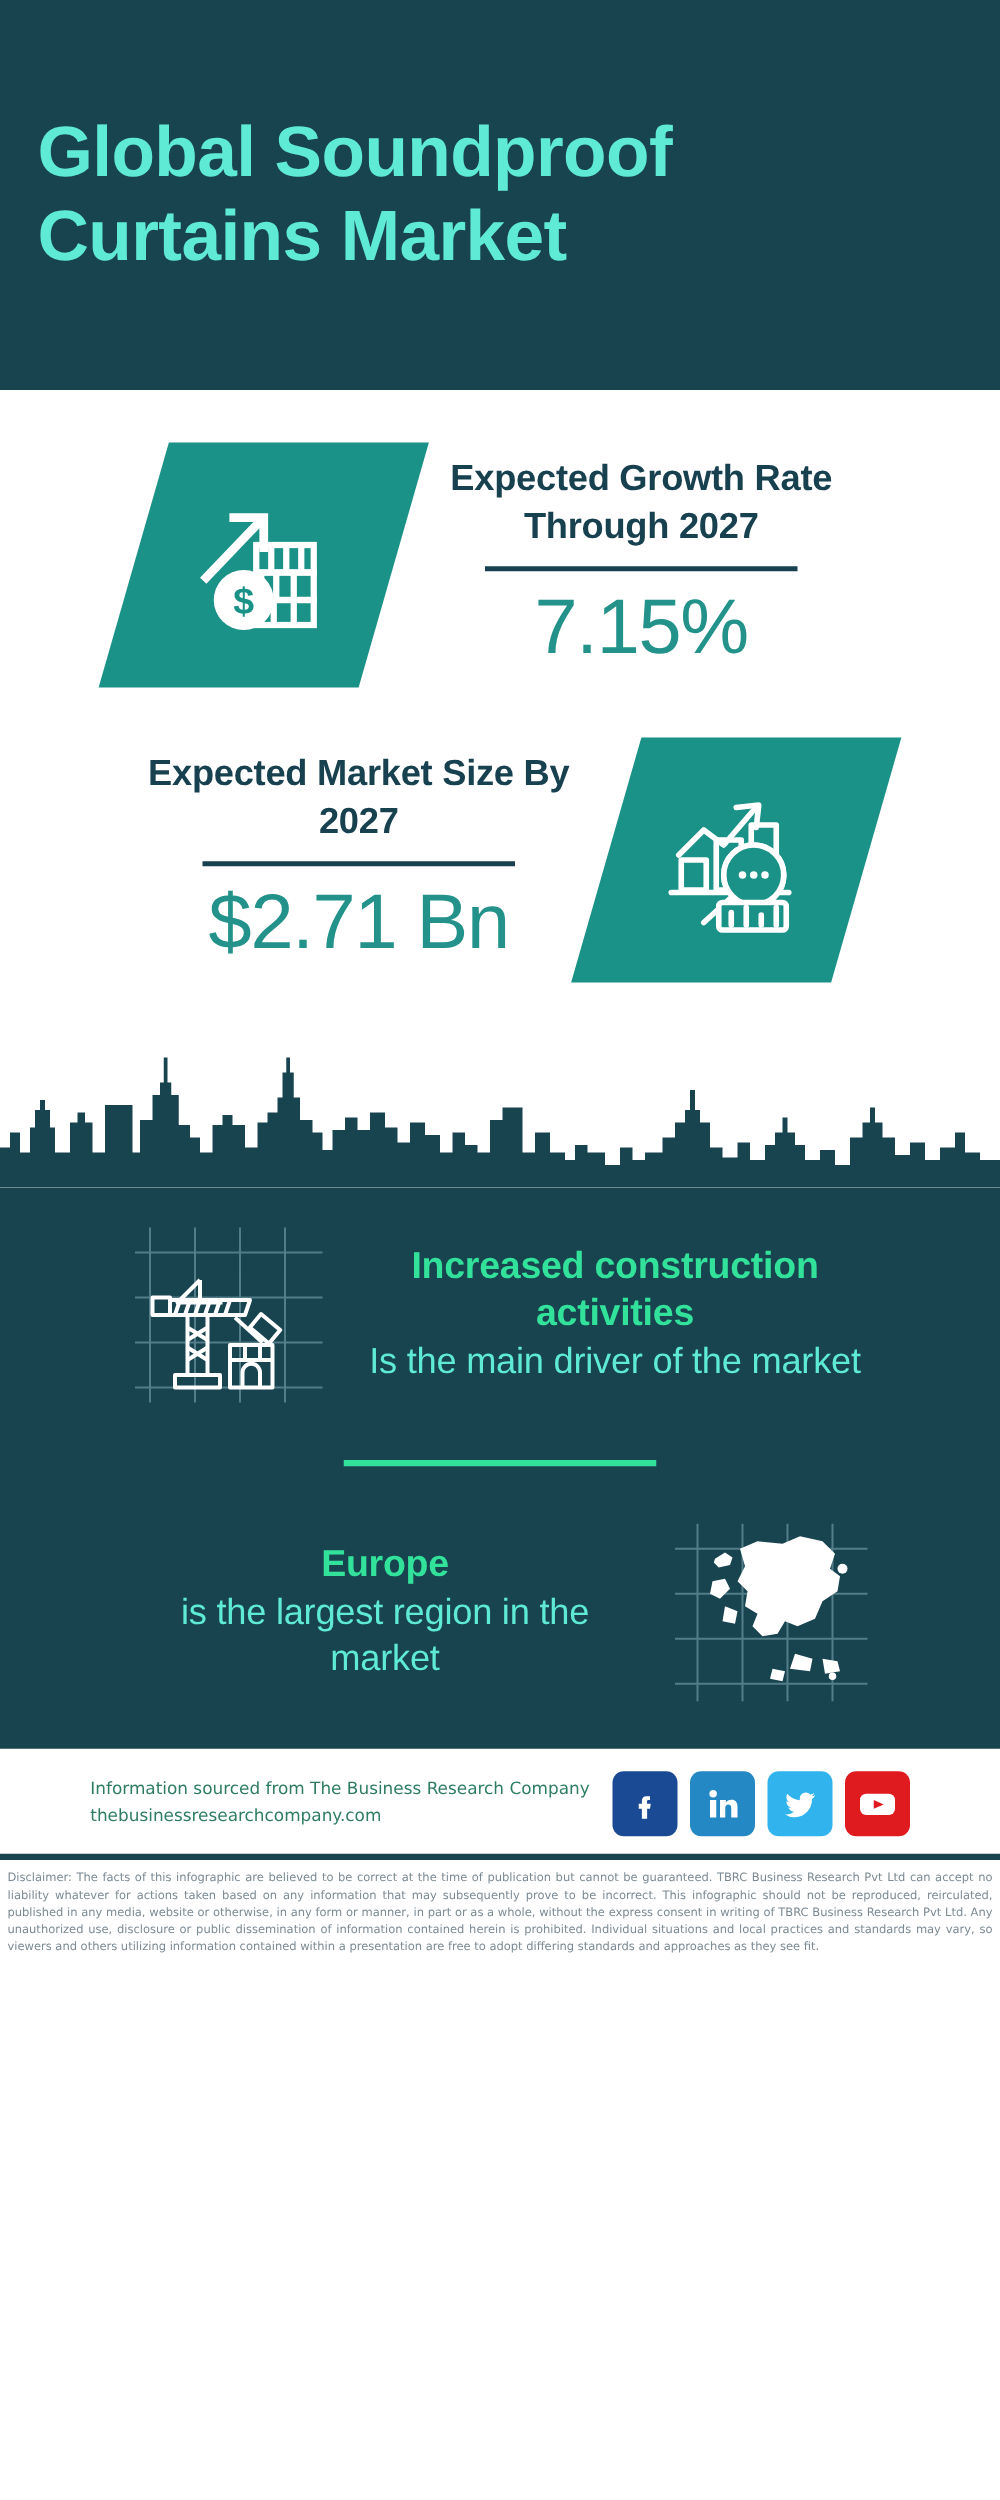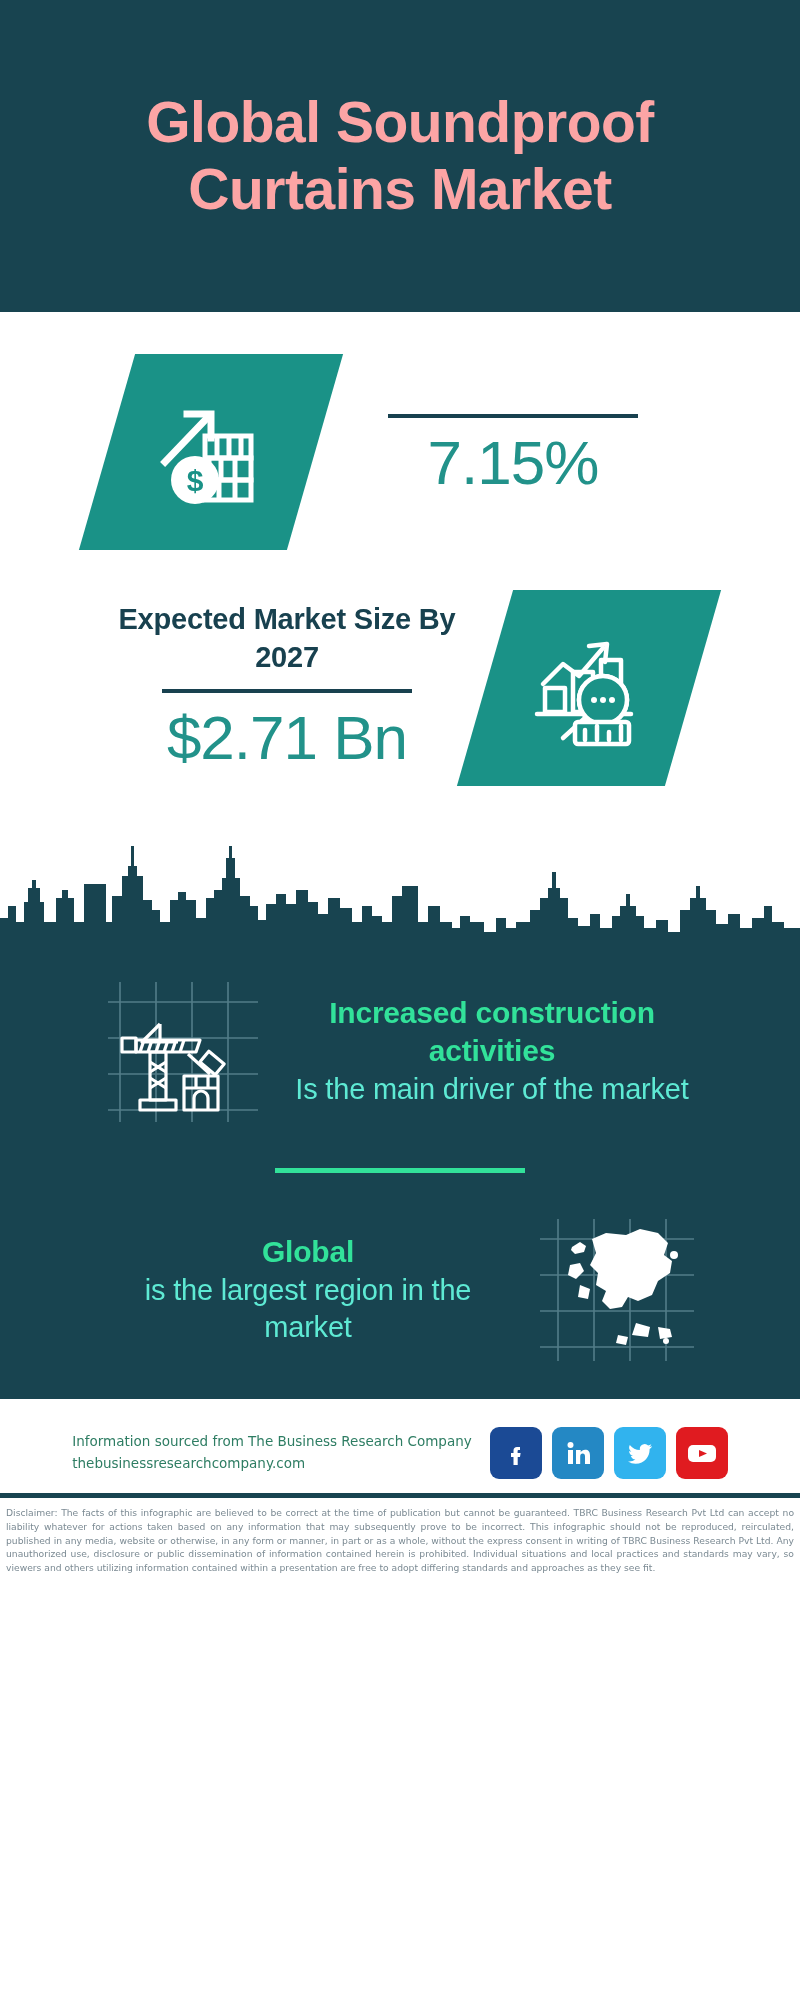--- a/index.html
+++ b/index.html
@@ -13,25 +13,25 @@
   }
 
   
   .header {
     background:#184450;
     height:312px;
     display:flex; align-items:center; justify-content:center;
     padding:0 30px;
   }
   .header h1 {
-    color:#fca5a5;
+    color:#5eead4;
     font-size:57px;
     line-height:1.18;
     font-weight:bold;
-    text-align:center;
+    text-align:left;
     letter-spacing:-0.5px;
   }
 
   
   .stats { background:#ffffff; padding:0; }
 
   .stat-row {
     display:flex; align-items:center; justify-content:center;
     gap:18px;
   }
@@ -88,21 +88,20 @@
     width:250px; height:5px; background:#32e29a;
     margin:16px auto 16px auto;
   }
 
   
   .footer {
     background:#ffffff;
     display:flex; align-items:center; justify-content:center;
     gap:18px;
     padding:18px 22px 14px 22px;
-    margin-top:10px;
   }
   .src { text-align:left; }
   .src div {
     color:#2e7d63; font-size:13.5px; line-height:1.6;
     font-family:"DejaVu Sans", sans-serif;
   }
   .socials { display:flex; gap:10px; align-items:center; }
   .sbtn {
     width:52px; height:52px; border-radius:9px;
     display:flex; align-items:center; justify-content:center;
@@ -149,20 +148,21 @@
           <line x1="84" y1="66" x2="84" y2="88"></line>
           <rect x="54" y="88" width="46" height="20"></rect>
           <line x1="68" y1="88" x2="68" y2="108"></line>
           <line x1="84" y1="88" x2="84" y2="108"></line>
         </g>
         <circle cx="44" cy="88" r="24" fill="#ffffff"></circle>
         <text x="44" y="99" font-size="30" font-weight="bold" text-anchor="middle" fill="#1a9287" font-family="Liberation Sans, sans-serif">$</text>
       </svg>
     </div>
     <div class="stat-text">
+      <div class="stat-label">Expected Growth Rate Through 2027</div>
       <div class="divider"></div>
       <div class="stat-value">7.15%</div>
     </div>
   </div>
 
   <div class="stat-row size">
     <div class="stat-text">
       <div class="stat-label">Expected Market Size By 2027</div>
       <div class="divider"></div>
       <div class="stat-value">$2.71 Bn</div>
@@ -246,21 +246,21 @@
     <div class="copy">
       <div class="hl">Increased construction activities</div>
       <div class="sub">Is the main driver of the market</div>
     </div>
   </div>
 
   <div class="green-rule"></div>
 
   <div class="insight">
     <div class="copy">
-      <div class="hl">Global</div>
+      <div class="hl">Europe</div>
       <div class="sub">is the largest region in the market</div>
     </div>
     <div class="icon-box">
       <svg width="170" height="150" viewBox="0 0 170 150" aria-hidden="true">
         <g stroke="#5d8793" stroke-width="1.6" opacity="0.85">
           <line x1="8" y1="24" x2="162" y2="24"></line>
             <line x1="8" y1="60" x2="162" y2="60"></line>
           <line x1="8" y1="96" x2="162" y2="96"></line>
             <line x1="8" y1="132" x2="162" y2="132"></line>
           <line x1="26" y1="4" x2="26" y2="146"></line>

